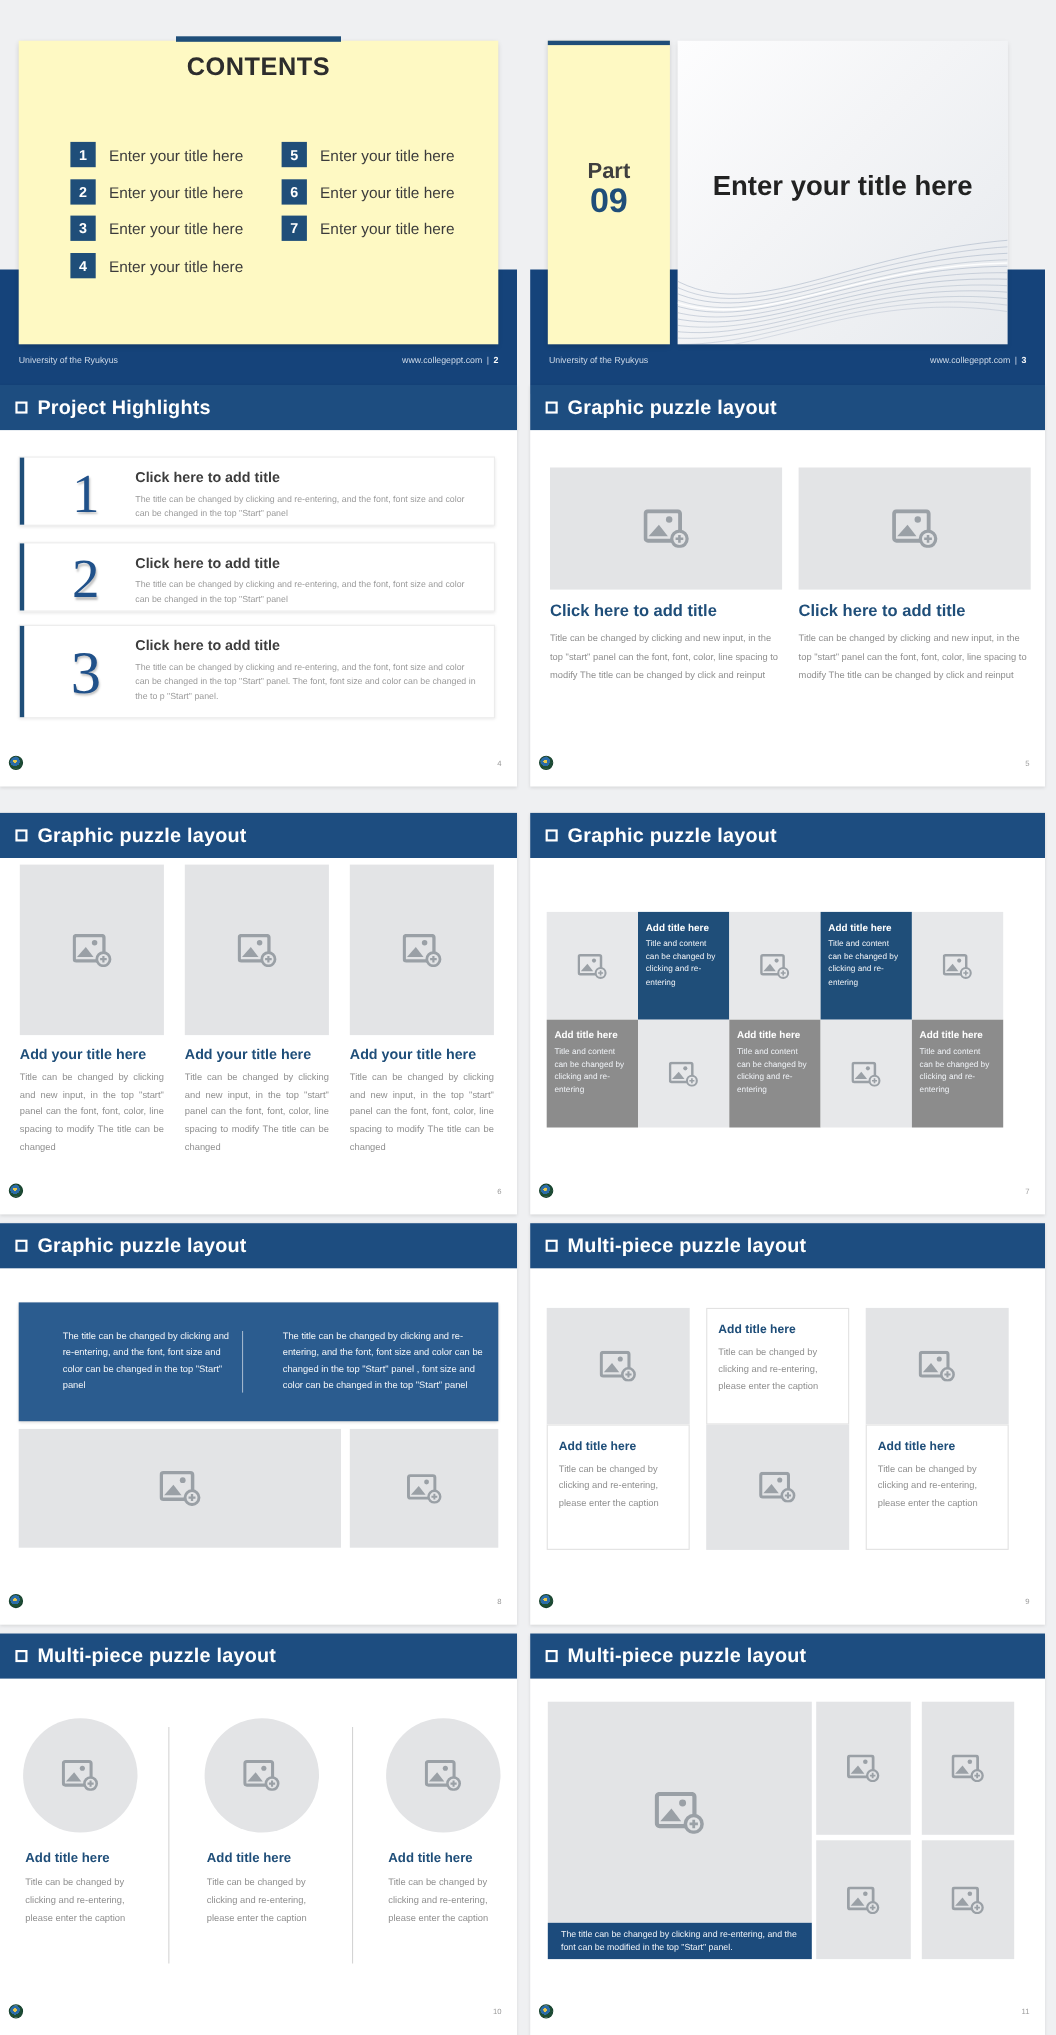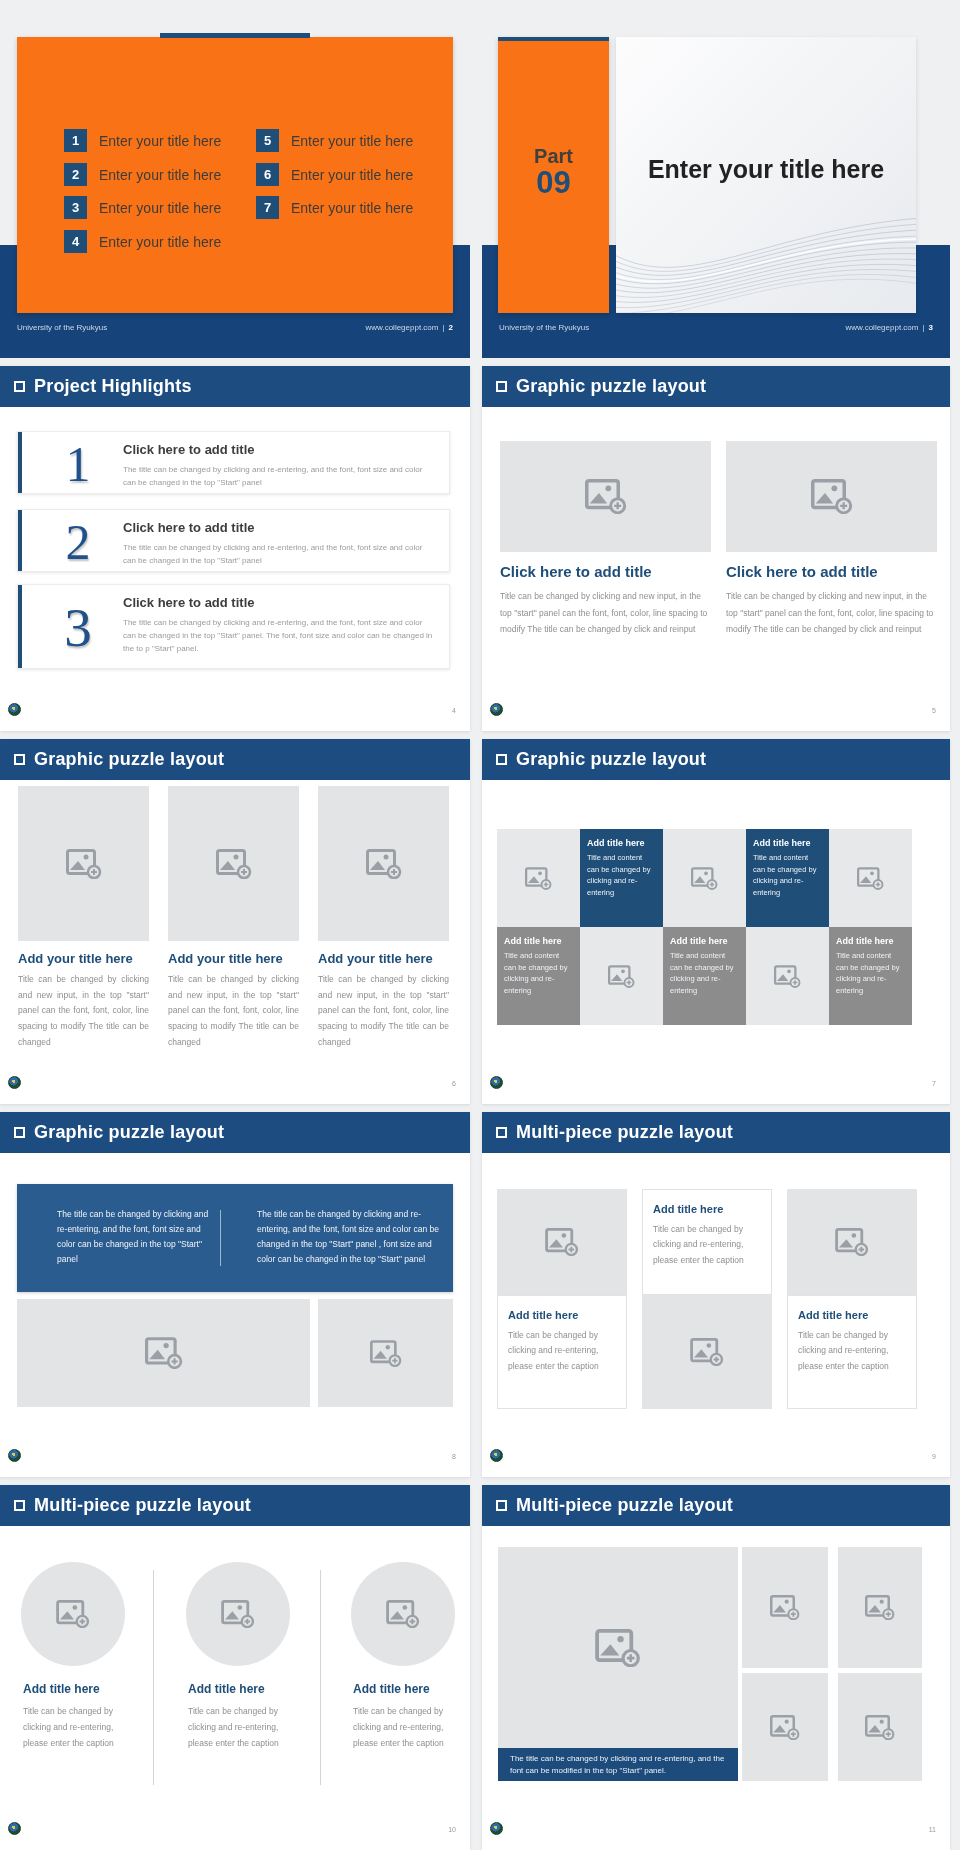--- a/index.html
+++ b/index.html
@@ -9,21 +9,21 @@
   .row { position:absolute; left:0; display:flex; gap:12px; }
   .slide { position:relative; width:470px; }
   .slide.white { background:#fff; height:365px; box-shadow:0 1px 3px rgba(0,0,0,.10); }
 
   
   .cover { height:358px; }
   .band { position:absolute; left:0; right:0; top:245px; bottom:0; background:#15437a; }
   .band-foot { position:absolute; left:17px; right:17px; top:78px; display:flex; font-size:8px; color:#cdd9e8; }
   .band-foot .right { margin-left:auto; display:flex; gap:4px; align-items:center; }
   .band-foot .pg { color:#ffffff; font-weight:bold; }
-  .card { position:absolute; background:#f97316; box-shadow:0 2px 5px rgba(0,0,0,.18); }
+  .card { position:absolute; background:#fef9c3; box-shadow:0 2px 5px rgba(0,0,0,.18); }
   .contents-card { left:17px; top:37px; width:436px; height:276px; }
   .topline { position:absolute; left:160px; top:33px; width:150px; height:5px; background:#1f4e79; z-index:2; }
   .contents-title { position:absolute; left:0; right:0; top:47px; text-align:center; font-size:23px; font-weight:bold; color:#2d2d2d; letter-spacing:.5px; }
   .toc-item { position:absolute; display:flex; align-items:center; gap:12px; }
   .toc-num { width:23px; height:23px; background:#1f4e79; color:#fff; font-size:13px; font-weight:bold; display:flex; align-items:center; justify-content:center; }
   .toc-label { font-size:14px; color:#3c3c3c; }
 
   .part-card { left:16px; top:37px; width:111px; height:276px; text-align:center; }
   .part-card .bar { position:absolute; top:0; left:0; right:0; height:4px; background:#1f4e79; }
   .part-word { margin-top:108px; font-size:20px; font-weight:bold; color:#3f3f3f; line-height:1.1; }
@@ -93,20 +93,21 @@
           <span>University of the Ryukyus</span>
           <span class="right">
             <span>www.collegeppt.com</span>
             <span>|</span>
             <span class="pg">2</span>
           </span>
         </div>
       </div>
       <div class="card contents-card"></div>
       <div class="topline"></div>
+      <div class="contents-title">CONTENTS</div>
       <div class="toc-item" style="left:64px; top:129px;">
         <span class="toc-num">1</span>
         <span class="toc-label">Enter your title here</span>
       </div>
       <div class="toc-item" style="left:64px; top:163px;">
         <span class="toc-num">2</span>
         <span class="toc-label">Enter your title here</span>
       </div>
       <div class="toc-item" style="left:64px; top:196px;">
         <span class="toc-num">3</span>
@@ -164,21 +165,21 @@
             <path d="M-5 141 C 92 140, 172 85, 305 106" stroke-opacity=".35"></path>
           </g>
           <g fill="none" stroke="#ffffff" stroke-width="1.4">
             <path d="M-5 96 C 77 125, 157 62, 305 61" stroke-opacity=".9"></path>
           </g>
         </svg>
       </div>
     </div>
   </div>
 
-  <div class="row" style="top:366px;text-decoration:underline;">
+  <div class="row" style="top:350px;text-decoration:underline;">
 
     <div class="slide white">
       <div class="hbar">
         <span class="sq"></span>
         <span class="t">Project Highlights</span>
       </div>
       <div class="hl-item" style="top:65px; height:63px;">
         <span class="hl-accent"></span>
         <div class="hl-num" style="font-size:50px;">1</div>
         <div class="hl-title">Click here to add title</div>

